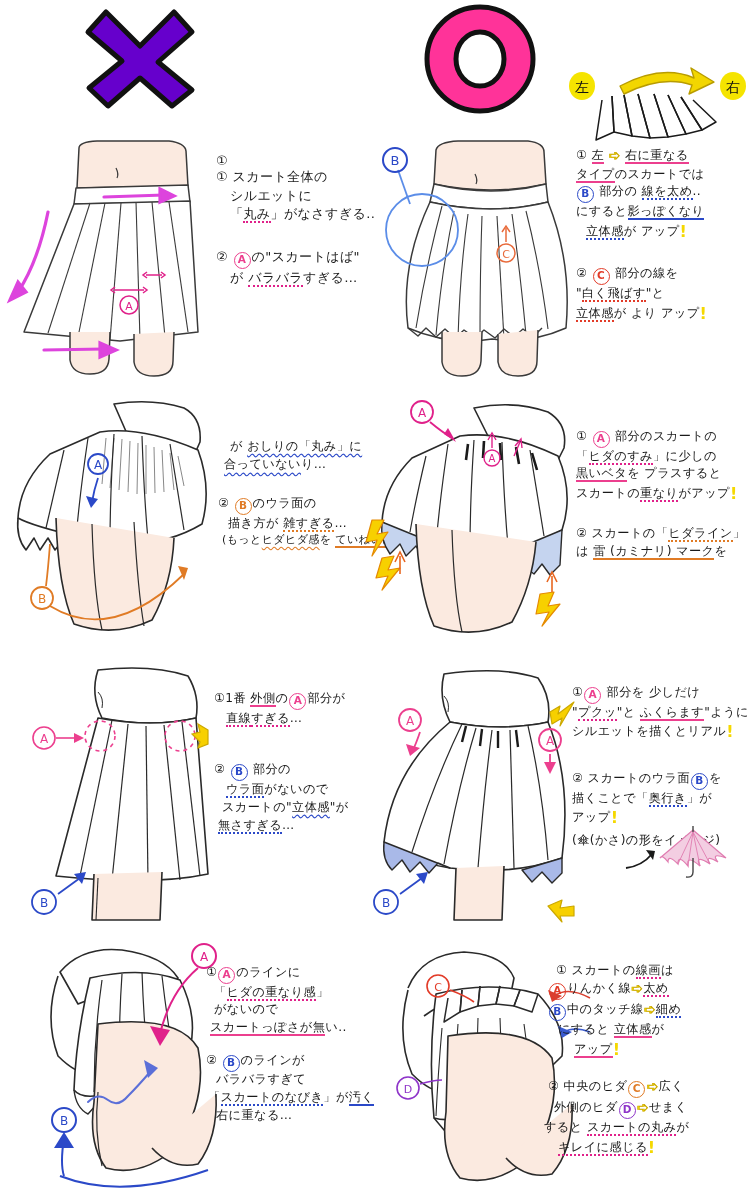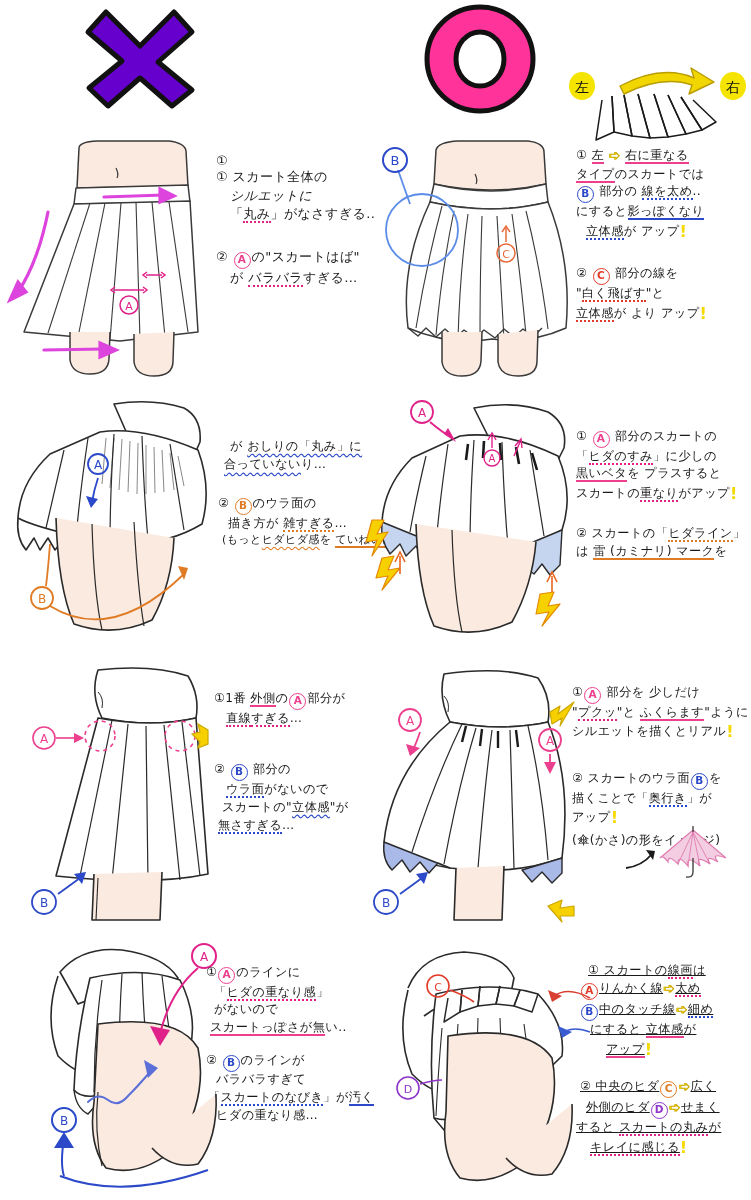--- a/index.html
+++ b/index.html
@@ -137,21 +137,21 @@
           <path d="M159 140 L163 143 L159 146"></path>
       <circle cx="127" cy="173" r="9"></circle>
     </g>
     <text x="127" y="178" font-size="11" text-anchor="middle" fill="#E0218A" font-family="DejaVu Sans, sans-serif">A</text>
   </svg>
   </div>
 
   <div class="note n13" style="left:216px;top:152px;">
     <div style="display:inline;">①</div>
     <div style="margin-top:-2px;">① スカート全体の</div>
-    <div style="margin-left:14px;font-style:italic;">シルエットに</div>
+    <div style="margin-left:14px;">シルエットに</div>
     <div style="margin-left:14px;">「<span class="dot-pink">丸み</span>」がなさすぎる..</div>
     <div style="height:24px;"></div>
     <div>② <span class="cl pk">A</span>の"スカートはば"</div>
     <div style="margin-left:14px;">が <span class="dot-pink">バラバラ</span>すぎる…</div>
   </div>
 
   <div class="illus" style="left:380px;top:132px;">
   <svg viewBox="0 0 200 258" width="200" height="258">
     <g stroke="#3a3a3a" stroke-width="1.5" fill="none" stroke-linejoin="round">
       <path d="M56 18 Q58 10 78 9 L148 9 Q164 11 164 20 L166 52 Q112 64 54 52 Z" fill="#FBEAE0"></path>
@@ -515,21 +515,21 @@
 
   <div class="note n12" style="left:206px;top:964px;">
     <div>①<span class="cl pk">A</span>のラインに</div>
     <div style="margin-left:8px;">「<span class="dot-pink">ヒダの重なり感</span>」</div>
     <div style="margin-left:8px;">がないので</div>
     <div style="margin-left:4px;"><span class="u-pink">スカートっぽさが無</span>い..</div>
     <div style="height:16px;"></div>
     <div>② <span class="cl bl">B</span>のラインが</div>
     <div style="margin-left:10px;font-family:Liberation Mono, monospace;">バラバラすぎて</div>
     <div style="margin-left:2px;">「<span class="dot-blue">スカートのなびき</span>」が<span class="u-blue">汚く</span></div>
-    <div style="margin-left:10px;">ヒダの重なり感…</div>
+    <div style="margin-left:10px;">右に重なる…</div>
   </div>
 
   <div class="illus" style="left:362px;top:932px;">
   <svg viewBox="0 0 230 268" width="230" height="268">
     <g stroke="#2a2a2a" stroke-width="1.6" fill="none" stroke-linejoin="round">
       <path d="M46 56 Q60 22 102 20 Q142 22 152 46 L148 66 Q100 56 62 84" fill="#fff"></path>
       <path d="M46 58 Q34 104 50 142 Q70 162 86 160" fill="#fff"></path>
 
       <path d="M74 62 Q128 48 176 62 Q204 92 200 124 Q170 156 126 176 Q92 192 72 186 Q66 124 74 62 Z" fill="#fff"></path>
 
@@ -571,21 +571,21 @@
       <path d="M186 58 L190 70 L200 64" fill="#D94030" stroke="none"></path>
     </g>
 
     <g stroke="#3A5BD0" stroke-width="1.6" fill="none">
       <path d="M228 100 Q212 94 202 100"></path>
       <path d="M196 94 L200 106 L210 100" fill="#3A5BD0" stroke="none"></path>
     </g>
   </svg>
   </div>
 
-  <div class="note n12" style="left:580px;top:962px;text-decoration:underline;">
+  <div class="note n12" style="left:548px;top:962px;">
     <div style="margin-left:8px;">① スカートの<span class="dot-pink">線画</span>は</div>
     <div><span class="cl rd">A</span>りんかく線<span class="yarrow">➪</span><span class="dot-pink">太め</span></div>
     <div><span class="cl bl">B</span>中のタッチ線<span class="yarrow">➪</span><span class="dot-blue">細め</span></div>
     <div style="margin-left:10px;">にすると <span class="u-pink">立体感</span>が</div>
     <div style="margin-left:26px;"><span class="u-pink">アップ</span><span class="bang">!</span></div>
     <div style="height:16px;"></div>
     <div>② 中央のヒダ<span class="cl or">C</span><span class="yarrow">➪</span>広く</div>
     <div style="margin-left:6px;">外側のヒダ<span class="cl pu">D</span><span class="yarrow">➪</span>せまく</div>
     <div style="margin-left:-4px;">すると <span class="dot-pink">スカートの丸み</span>が</div>
     <div style="margin-left:10px;"><span class="dot-pink">キレイに感じる</span><span class="bang">!</span></div>

